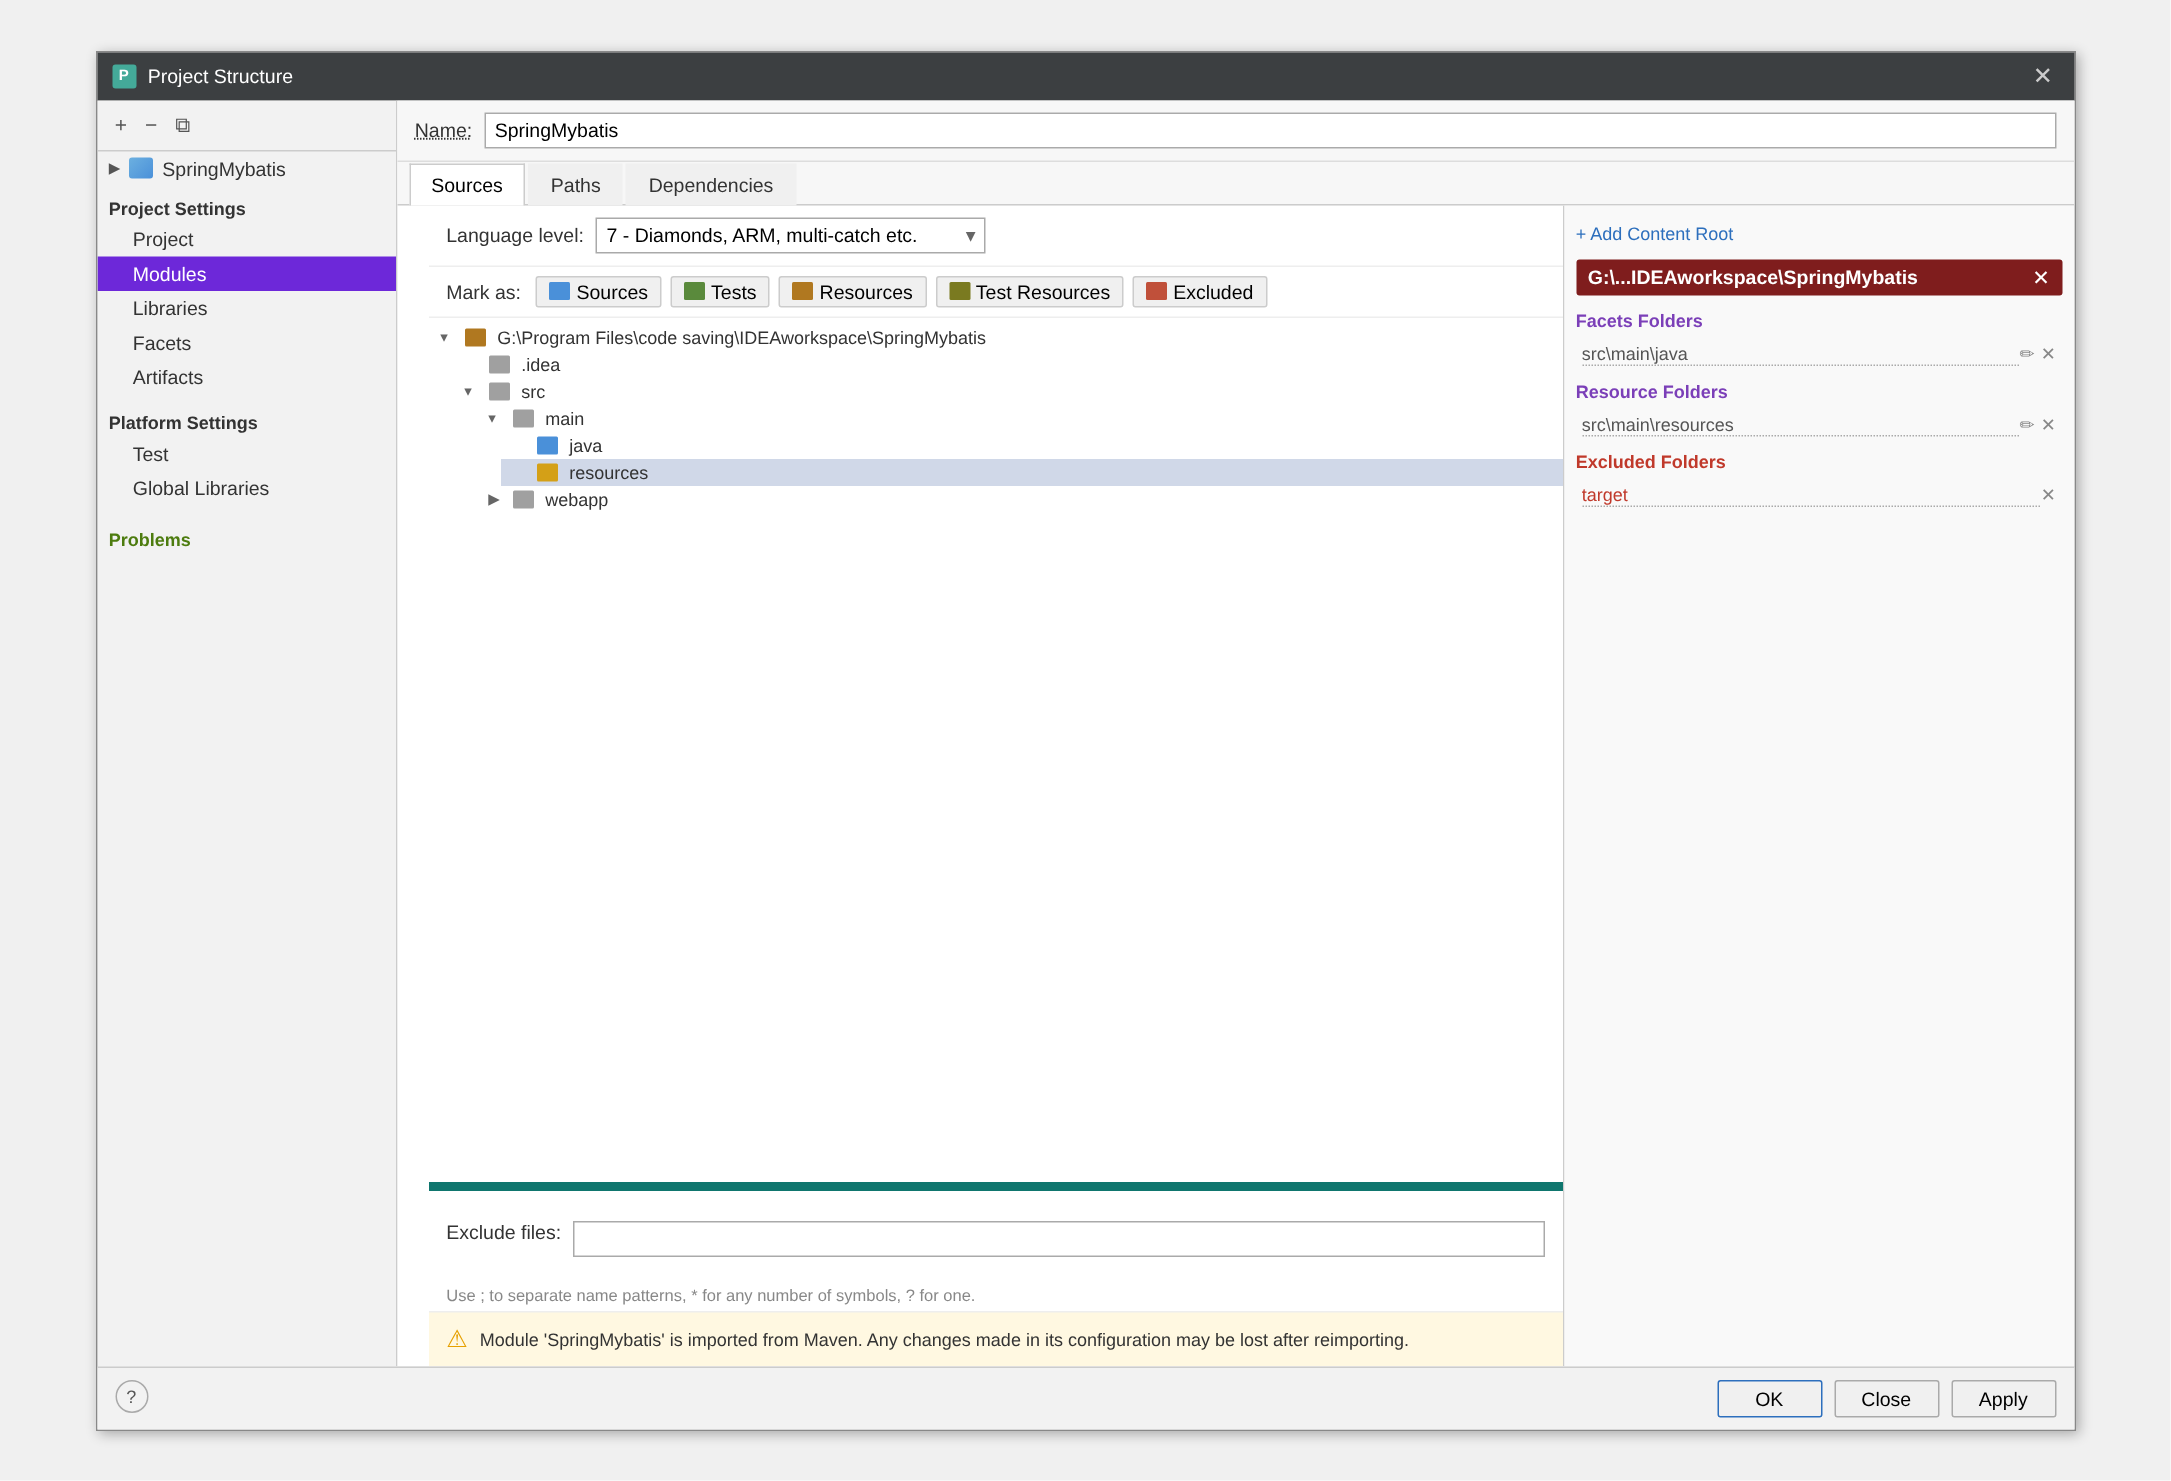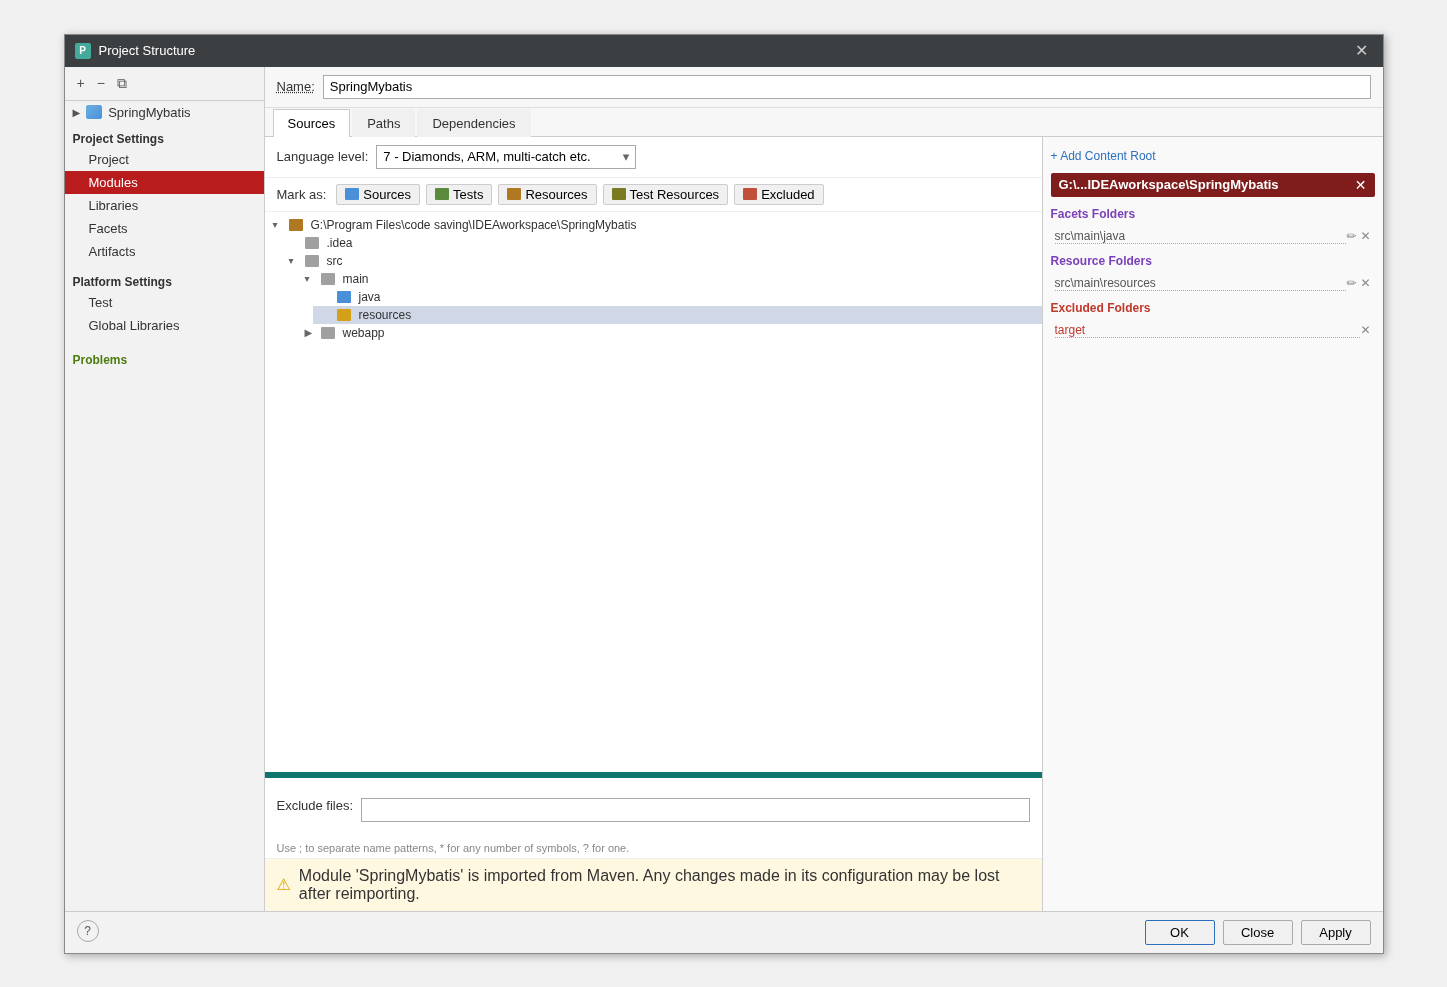--- a/index.html
+++ b/index.html
@@ -13,32 +13,32 @@
     .content { display: flex; flex: 1; overflow: hidden; }
     .sidebar { width: 200px; background: #f2f2f2; border-right: 1px solid #ccc; display: flex; flex-direction: column; }
     .sidebar-toolbar { display: flex; gap: 4px; padding: 6px 8px; border-bottom: 1px solid #ccc; align-items: center; }
     .sidebar-toolbar-btn { background: none; border: none; cursor: pointer; color: #555; font-size: 14px; padding: 2px 4px; }
     .module-item { display: flex; align-items: center; padding: 4px 8px; gap: 6px; cursor: pointer; }
     .chevron { font-size: 10px; color: #555; }
     .module-icon { width: 16px; height: 14px; background: linear-gradient(135deg, #6cb0e0, #4a90d9); border-radius: 2px; flex-shrink: 0; }
     .module-name { color: #333; }
     .sidebar-section { padding: 8px 8px 2px 8px; font-weight: bold; color: #333; font-size: 12px; }
     .sidebar-nav-item { padding: 4px 8px 4px 24px; cursor: pointer; color: #333; }
-    .sidebar-nav-item.active { background: #b91c1c; color: #fff; }
+    .sidebar-nav-item.active { background: #6d28d9; color: #fff; }
     .sidebar-platform-section { padding: 8px 8px 2px 8px; font-weight: bold; color: #333; font-size: 12px; margin-top: 4px; }
     .sidebar-problems { padding: 8px 8px 4px 8px; font-weight: bold; color: #4d7c0f; font-size: 12px; margin-top: 8px; }
     .main-panel { flex: 1; display: flex; flex-direction: column; background: #fff; }
     .name-row { display: flex; align-items: center; padding: 8px 12px; gap: 8px; border-bottom: 1px solid #ddd; background: #f7f7f7; }
     .name-label { color: #333; text-decoration: underline; text-decoration-style: dotted; }
     .name-input { flex: 1; border: 1px solid #aaa; padding: 2px 6px; height: 24px; font-size: 13px; background: #fff; }
     .tabs-row { display: flex; border-bottom: 1px solid #ccc; background: #f7f7f7; padding: 0 8px; }
     .tab { padding: 6px 14px; cursor: pointer; border: 1px solid transparent; border-bottom: none; margin-right: 2px; color: #333; background: #f0f0f0; position: relative; top: 1px; }
     .tab.active { background: #fff; border-color: #ccc; border-bottom-color: #fff; color: #000; }
     .sources-area { display: flex; flex: 1; overflow: hidden; }
-    .left-panel { flex: 1; display: flex; flex-direction: column; border-right: 1px solid #ccc; }
+    .left-panel { flex: 1; display: flex; flex-direction: column; border-right: 1px solid #ccc; margin-left: 21px; }
     .lang-row { display: flex; align-items: center; padding: 8px 12px; gap: 8px; border-bottom: 1px solid #eee; }
     .lang-label { color: #333; }
     .lang-select { border: 1px solid #aaa; padding: 2px 6px; height: 24px; font-size: 13px; background: #fff; min-width: 260px; display: flex; align-items: center; justify-content: space-between; cursor: pointer; }
     .lang-select-arrow { color: #666; }
     .mark-as-row { display: flex; align-items: center; padding: 6px 12px; gap: 6px; border-bottom: 1px solid #eee; flex-wrap: wrap; }
     .mark-as-label { color: #333; margin-right: 4px; }
     .mark-btn { display: flex; align-items: center; gap: 4px; padding: 2px 8px; background: #f0f0f0; border: 1px solid #ccc; cursor: pointer; border-radius: 2px; font-size: 12px; }
     .folder-icon-sources { width: 14px; height: 12px; background: #4a90d9; border-radius: 1px; }
     .folder-icon-tests { width: 14px; height: 12px; background: #5a8a3c; border-radius: 1px; }
     .folder-icon-resources { width: 14px; height: 12px; background: #b07820; border-radius: 1px; }
@@ -53,21 +53,21 @@
     .tree-indent-2 { margin-left: 32px; }
     .tree-indent-3 { margin-left: 48px; }
     .tree-chevron { font-size: 10px; color: #666; width: 12px; }
     .tree-label { color: #333; font-size: 12px; }
     .exclude-row { display: flex; align-items: flex-start; padding: 20px 12px; gap: 8px; border-top: 6px solid #0f766e; }
     .exclude-label { color: #333; }
     .exclude-input { border: 1px solid #aaa; padding: 2px 6px; height: 24px; font-size: 12px; background: #fff; flex: 1; }
     .exclude-hint { color: #888; font-size: 11px; padding: 0 12px 4px 12px; }
     .warning-row { display: flex; align-items: center; padding: 8px 12px; gap: 8px; background: #fff8e1; border-top: 1px solid #eee; }
     .warning-icon { color: #e6a000; font-size: 16px; }
-    .warning-text { color: #333; font-size: 16px; }
+    .warning-text { color: #333; font-size: 12px; }
     .right-panel { width: 340px; display: flex; flex-direction: column; padding: 8px; gap: 4px; background: #f9f9f9; }
     .add-content-btn { display: flex; align-items: center; gap: 4px; color: #2d6fbd; cursor: pointer; padding: 4px 0; font-size: 12px; background: none; border: none; }
     .content-root-header { background: #7f1d1d; color: #fff; padding: 4px 8px; display: flex; align-items: center; justify-content: space-between; font-size: 12px; border-radius: 2px; margin: 2px 0; }
     .content-root-title { font-weight: bold; }
     .content-root-close { background: none; border: none; color: #fff; cursor: pointer; font-size: 14px; }
     .section-header { color: #7b3fb8; font-weight: bold; font-size: 12px; padding: 4px 0 2px 0; }
     .section-path { display: flex; align-items: center; justify-content: space-between; padding: 2px 4px; }
     .section-path-text { color: #555; font-size: 12px; flex: 1; border-bottom: 1px dotted #aaa; }
     .section-path-icons { display: flex; gap: 4px; }
     .path-icon-btn { background: none; border: none; cursor: pointer; color: #888; font-size: 12px; }

